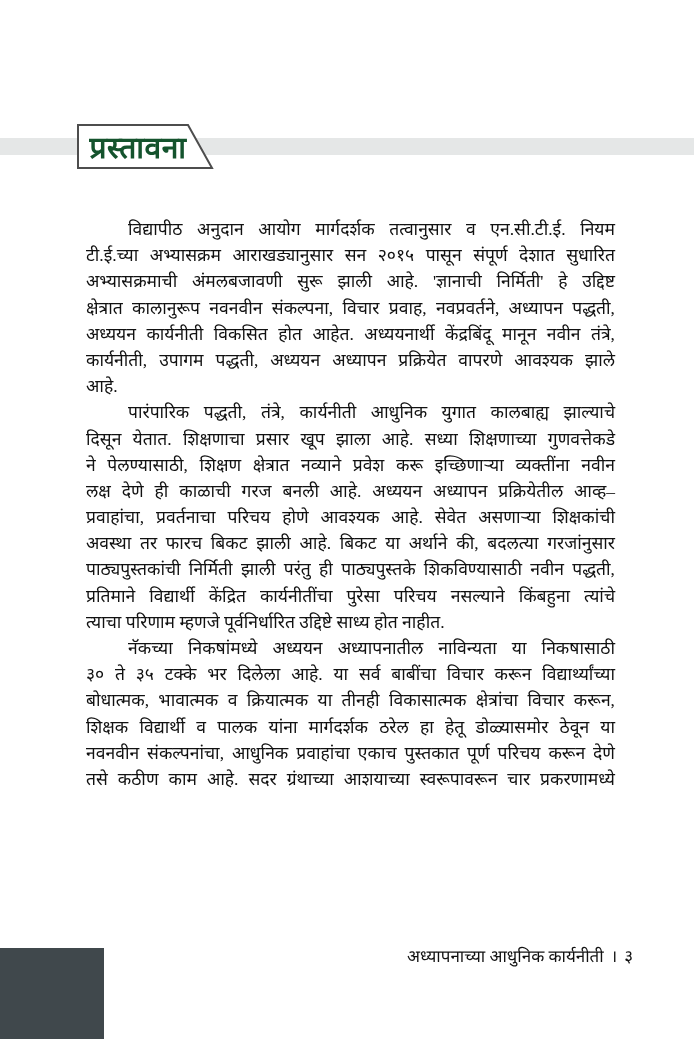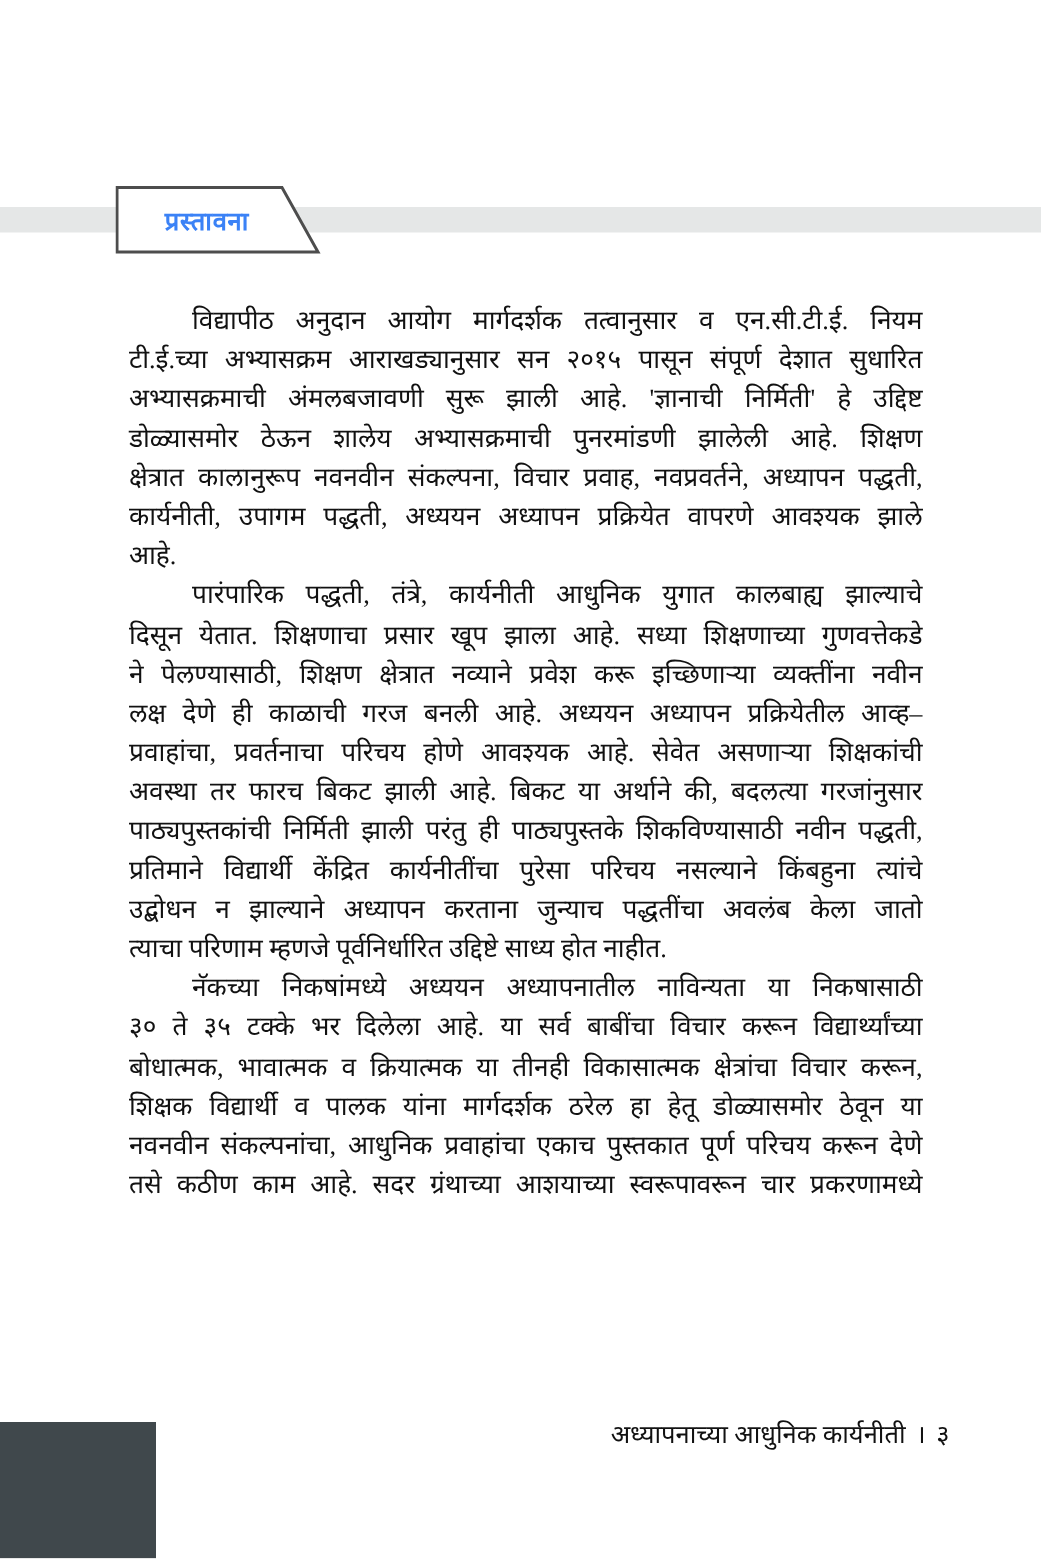--- a/index.html
+++ b/index.html
@@ -18,27 +18,27 @@
     background:#e5e7e7;
   }
   .title-box{
     position:absolute;left:77px;top:123px;
     width:137px;height:47px;
   }
   .title-text{
     position:absolute;left:77px;top:124px;
     width:122px;height:44px;
     display:flex;align-items:center;justify-content:center;
-    font-weight:bold;font-size:17px;
+    font-weight:bold;font-size:30px;
     letter-spacing:0.5px;
-    color:#3b82f6;
+    color:#14532d;
   }
   
   .body-text{
-    position:absolute;left:86px;top:200px;
+    position:absolute;left:86px;top:216px;
     width:529px;
     font-size:17.5px;
     line-height:26.2px;
     color:#111;
   }
   .line{
     text-align:justify;
     text-align-last:justify;
     white-space:normal;
     height:26.2px;
@@ -70,33 +70,32 @@
 
   <svg class="title-box" viewBox="0 0 137 47" width="137" height="47" aria-hidden="true">
     <polygon points="1,2 111,2 135,45 1,45" fill="#ffffff" stroke="#4d4d4d" stroke-width="2"></polygon>
   </svg>
   <div class="title-text">प्रस्तावना</div>
 
   <div class="body-text">
       <div class="line indent">विद्यापीठ अनुदान आयोग मार्गदर्शक तत्वानुसार व एन.सी.टी.ई. नियम</div>
       <div class="line">टी.ई.च्या अभ्यासक्रम आराखड्यानुसार सन २०१५ पासून संपूर्ण देशात सुधारित</div>
       <div class="line">अभ्यासक्रमाची अंमलबजावणी सुरू झाली आहे. 'ज्ञानाची निर्मिती' हे उद्दिष्ट</div>
-      <div class="line">डोळ्यासमोर ठेऊन शालेय अभ्यासक्रमाची पुनरमांडणी झालेली आहे. शिक्षण</div>
       <div class="line">क्षेत्रात कालानुरूप नवनवीन संकल्पना, विचार प्रवाह, नवप्रवर्तने, अध्यापन पद्धती,</div>
+      <div class="line">अध्ययन कार्यनीती विकसित होत आहेत. अध्ययनार्थी केंद्रबिंदू मानून नवीन तंत्रे,</div>
       <div class="line">कार्यनीती, उपागम पद्धती, अध्ययन अध्यापन प्रक्रियेत वापरणे आवश्यक झाले</div>
       <div class="line last">आहे.</div>
       <div class="line indent">पारंपारिक पद्धती, तंत्रे, कार्यनीती आधुनिक युगात कालबाह्य झाल्याचे</div>
       <div class="line">दिसून येतात. शिक्षणाचा प्रसार खूप झाला आहे. सध्या शिक्षणाच्या गुणवत्तेकडे</div>
       <div class="line">ने पेलण्यासाठी, शिक्षण क्षेत्रात नव्याने प्रवेश करू इच्छिणाऱ्या व्यक्तींना नवीन</div>
       <div class="line">लक्ष देणे ही काळाची गरज बनली आहे. अध्ययन अध्यापन प्रक्रियेतील आव्ह–</div>
       <div class="line">प्रवाहांचा, प्रवर्तनाचा परिचय होणे आवश्यक आहे. सेवेत असणाऱ्या शिक्षकांची</div>
       <div class="line">अवस्था तर फारच बिकट झाली आहे. बिकट या अर्थाने की, बदलत्या गरजांनुसार</div>
       <div class="line">पाठ्यपुस्तकांची निर्मिती झाली परंतु ही पाठ्यपुस्तके शिकविण्यासाठी नवीन पद्धती,</div>
       <div class="line">प्रतिमाने विद्यार्थी केंद्रित कार्यनीतींचा पुरेसा परिचय नसल्याने किंबहुना त्यांचे</div>
-      <div class="line">उद्बोधन न झाल्याने अध्यापन करताना जुन्याच पद्धतींचा अवलंब केला जातो</div>
       <div class="line last">त्याचा परिणाम म्हणजे पूर्वनिर्धारित उद्दिष्टे साध्य होत नाहीत.</div>
       <div class="line indent">नॅकच्या निकषांमध्ये अध्ययन अध्यापनातील नाविन्यता या निकषासाठी</div>
       <div class="line">३० ते ३५ टक्के भर दिलेला आहे. या सर्व बाबींचा विचार करून विद्यार्थ्यांच्या</div>
       <div class="line">बोधात्मक, भावात्मक व क्रियात्मक या तीनही विकासात्मक क्षेत्रांचा विचार करून,</div>
       <div class="line">शिक्षक विद्यार्थी व पालक यांना मार्गदर्शक ठरेल हा हेतू डोळ्यासमोर ठेवून या</div>
       <div class="line">नवनवीन संकल्पनांचा, आधुनिक प्रवाहांचा एकाच पुस्तकात पूर्ण परिचय करून देणे</div>
       <div class="line">तसे कठीण काम आहे. सदर ग्रंथाच्या आशयाच्या स्वरूपावरून चार प्रकरणामध्ये</div>
     </div>
 
   <div class="footer">

